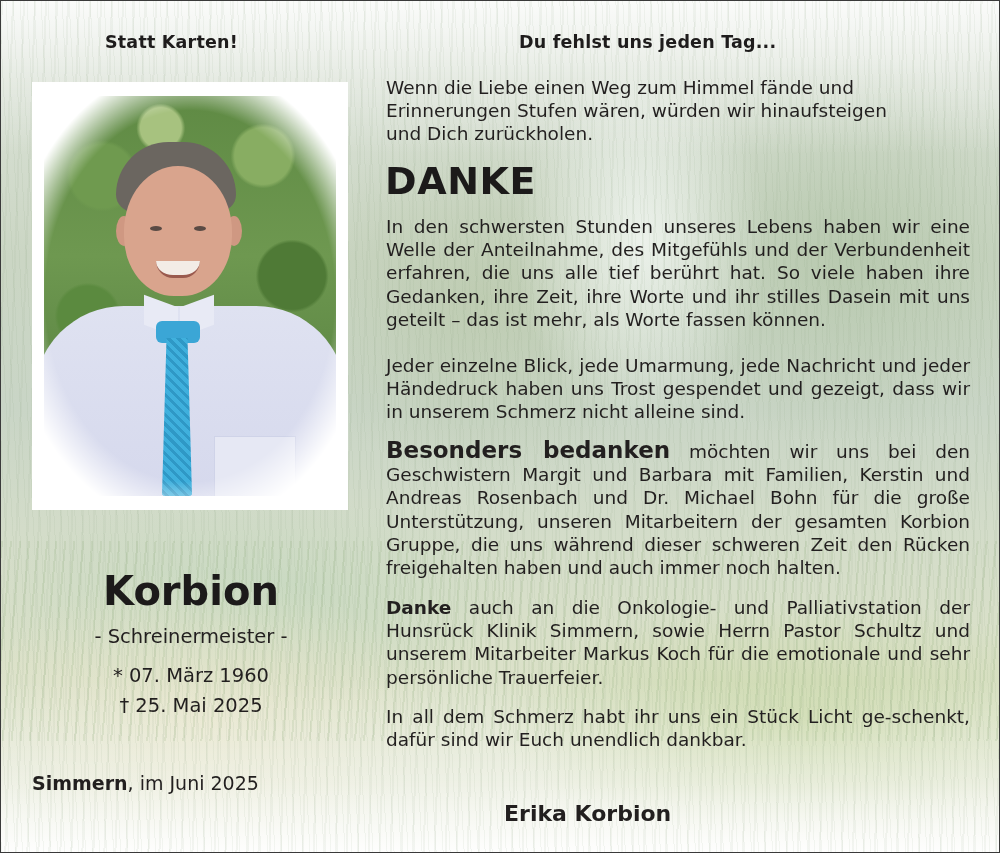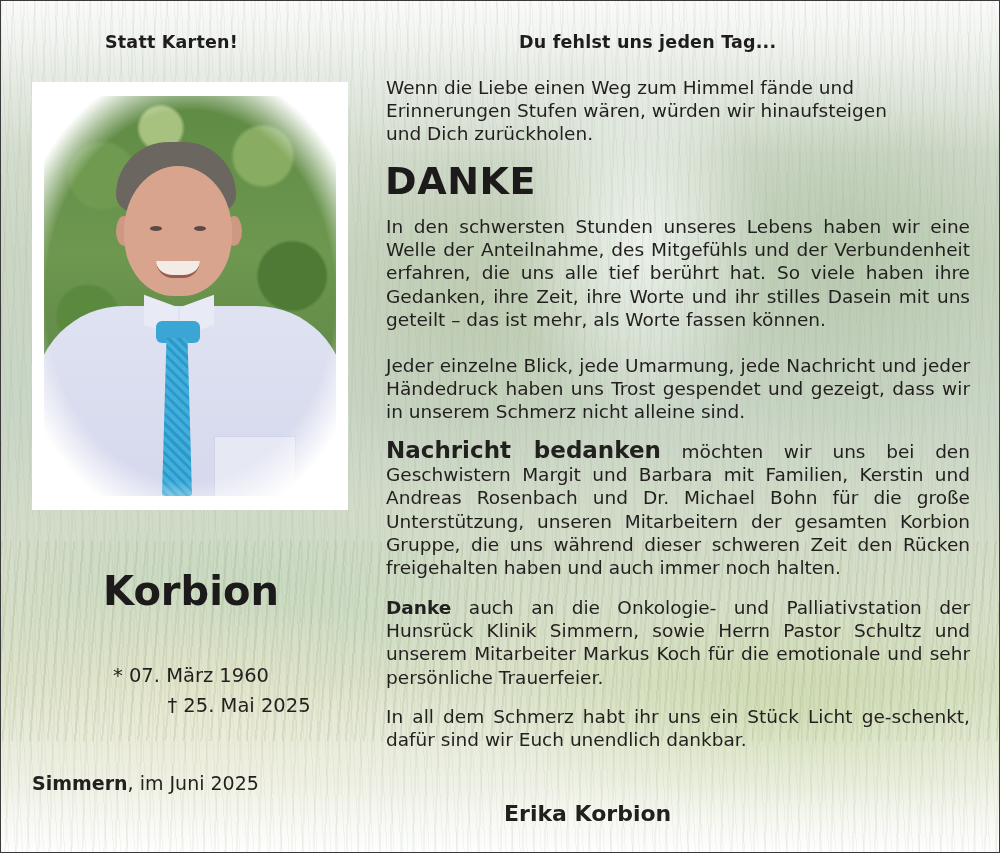--- a/index.html
+++ b/index.html
@@ -135,36 +135,37 @@
       <div class="face"></div>
       <div class="eye-l"></div>
       <div class="eye-r"></div>
       <div class="smile"></div>
       <div class="tie-knot"></div>
       <div class="tie"></div>
     </div>
   </div>
 
   <div class="abs name" style="top:567px;">Korbion</div>
+  <div class="abs meta" style="top:621px;">- Schreinermeister -</div>
   <div class="abs meta" style="top:660px;">* 07. März 1960</div>
-  <div class="abs meta" style="top:690px;padding-left:48px;">† 25. Mai 2025</div>
+  <div class="abs meta" style="top:690px;">† 25. Mai 2025</div>
 
   <div class="abs body-text ragged" style="top:75px;">
     <div>Wenn die Liebe einen Weg zum Himmel fände und</div>
     <div>Erinnerungen Stufen wären, würden wir hinaufsteigen</div>
     <div>und Dich zurückholen.</div>
   </div>
 
   <div class="abs danke-title">DANKE</div>
 
   <div class="abs body-text" style="top:214px;">In den schwersten Stunden unseres Lebens haben wir eine Welle der Anteilnahme, des Mitgefühls und der Verbundenheit erfahren, die uns alle tief berührt hat. So viele haben ihre Gedanken, ihre Zeit, ihre Worte und ihr stilles Dasein mit uns geteilt – das ist mehr, als Worte fassen können.</div>
   <div class="abs body-text" style="top:353px;">Jeder einzelne Blick, jede Umarmung, jede Nachricht und jeder Händedruck haben uns Trost gespendet und gezeigt, dass wir in unserem Schmerz nicht alleine sind.</div>
 
   <div class="abs body-text" style="top:438px;">
-    <span class="lead-bold">Nachricht bedanken</span><span> möchten wir uns bei den Geschwistern Margit und Barbara mit Familien, Kerstin und Andreas Rosenbach und Dr. Michael Bohn für die große Unterstützung, unseren Mitarbeitern der gesamten Korbion Gruppe, die uns während dieser schweren Zeit den Rücken freigehalten haben und auch immer noch halten.</span>
+    <span class="lead-bold">Besonders bedanken</span><span> möchten wir uns bei den Geschwistern Margit und Barbara mit Familien, Kerstin und Andreas Rosenbach und Dr. Michael Bohn für die große Unterstützung, unseren Mitarbeitern der gesamten Korbion Gruppe, die uns während dieser schweren Zeit den Rücken freigehalten haben und auch immer noch halten.</span>
   </div>
 
   <div class="abs body-text" style="top:595px;">
     <span class="inline-bold">Danke</span><span> auch an die Onkologie- und Palliativstation der Hunsrück Klinik Simmern, sowie Herrn Pastor Schultz und unserem Mitarbeiter Markus Koch für die emotionale und sehr persönliche Trauerfeier.</span>
   </div>
 
   <div class="abs body-text" style="top:704px;">In all dem Schmerz habt ihr uns ein Stück Licht ge-schenkt, dafür sind wir Euch unendlich dankbar.</div>
 
   <div class="abs footer" style="left:31px; top:771px;">
     <span class="inline-bold">Simmern</span><span>, im Juni 2025</span>

